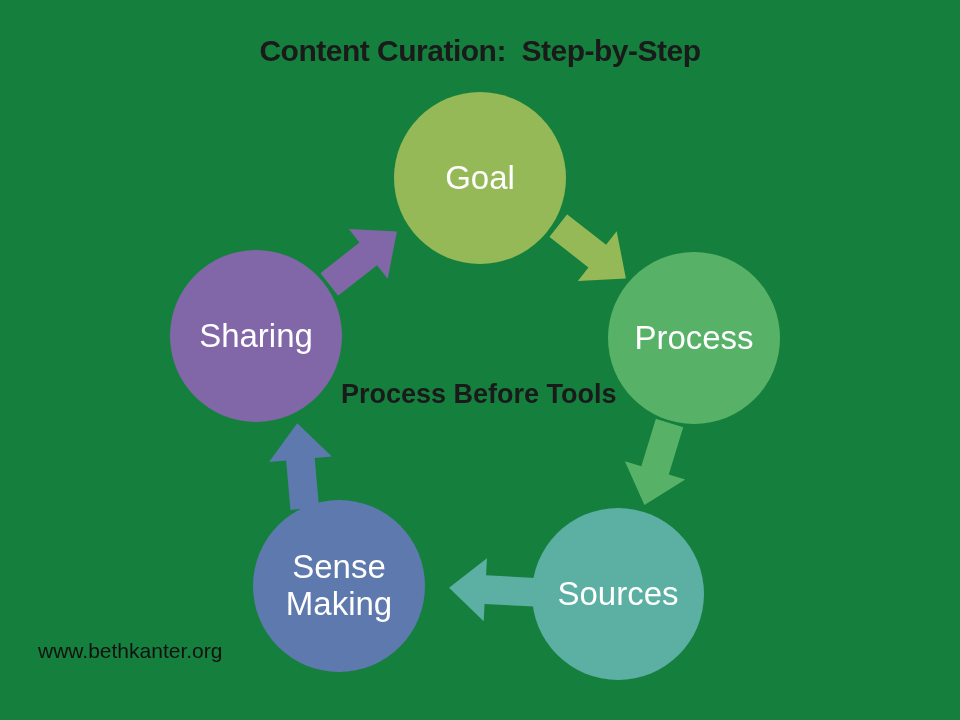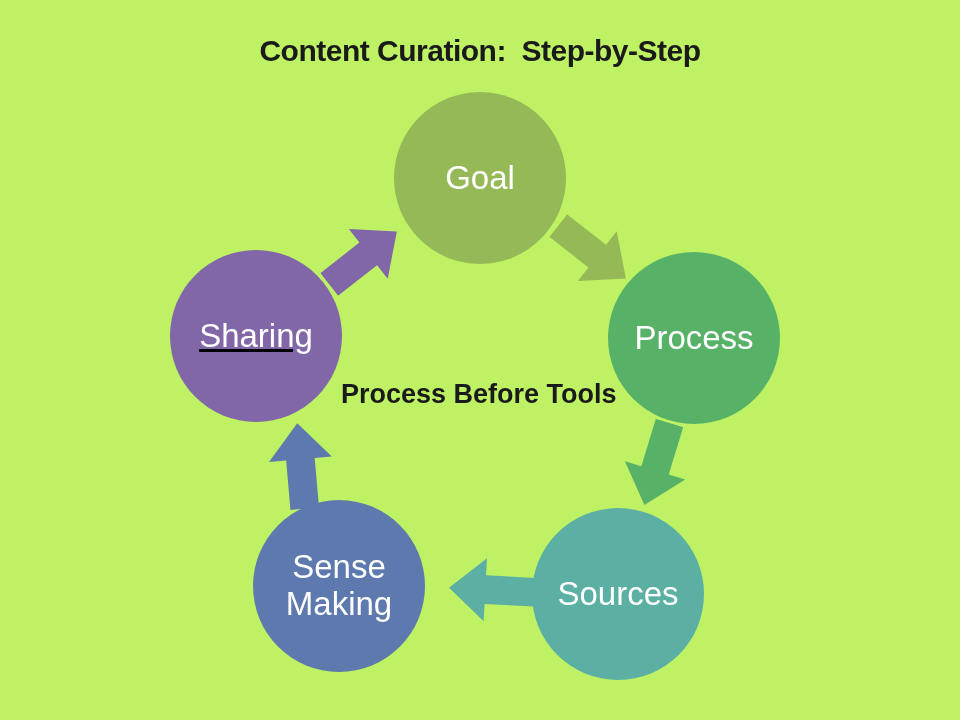--- a/index.html
+++ b/index.html
@@ -1,20 +1,20 @@
 <!DOCTYPE html>
 <html><head>
 <meta charset="utf-8">
 <style>
   html, body { margin: 0; padding: 0; background: #ffffff; }
   .slide {
     position: relative;
     width: 960px;
     height: 720px;
-    background: #bef264;
+    background: #15803d;
     overflow: hidden;
     font-family: "Liberation Sans", sans-serif;
   }
   .title {
     position: absolute;
     left: 0; right: 0; top: 34px;
     text-align: center;
     font-size: 30px;
     font-weight: bold;
     letter-spacing: -0.5px;
@@ -83,21 +83,21 @@
     </div>
 
     <div class="node" style="left: 532px; top: 508px; background-color: rgb(91, 175, 163);">
       <span class="node-label">Sources</span>
     </div>
 
     <div class="node" style="left: 253px; top: 500px; background-color: rgb(93, 121, 173);">
       <span class="node-label">Sense Making</span>
     </div>
 
-    <div class="node" style="left: 170px; top: 250px; background-color: rgb(129, 102, 168); text-decoration: underline;">
+    <div class="node" style="left: 170px; top: 250px; background-color: rgb(129, 102, 168);">
       <span class="node-label">Sharing</span>
     </div>
 
     <div class="arrow" style="left:549px; top:216px; transform:rotate(38deg);">
       <svg viewBox="0 0 90 74" aria-hidden="true">
         <polygon points="0,22 52,22 52,4 90,37 52,70 52,52 0,52" style="fill: rgb(149, 185, 86);"></polygon>
       </svg>
     </div>
 
     <div class="arrow" style="left:614px; top:428px; transform:rotate(107deg);">
@@ -121,15 +121,16 @@
     <div class="arrow" style="left:320px; top:222px; transform:rotate(322deg);">
       <svg viewBox="0 0 90 74" aria-hidden="true">
         <polygon points="0,22 52,22 52,4 90,37 52,70 52,52 0,52" style="fill: rgb(129, 102, 168);"></polygon>
       </svg>
     </div>
 
     <div class="center-caption">Process Before Tools</div>
   </div>
 
   <div class="footer">
+    <div>www.bethkanter.org</div>
   </div>
 
 </div>
 
 </body></html>

